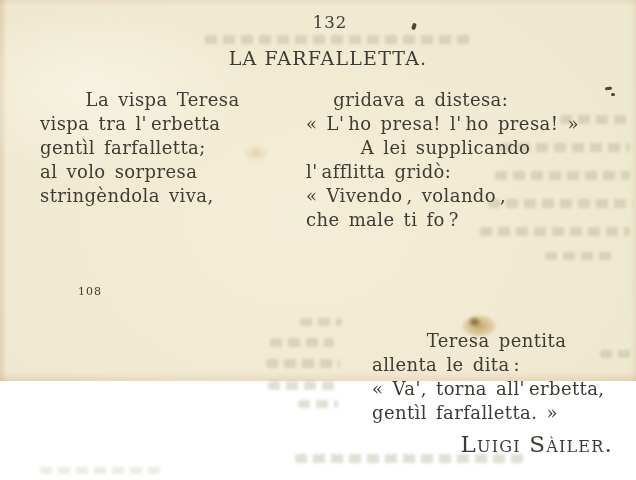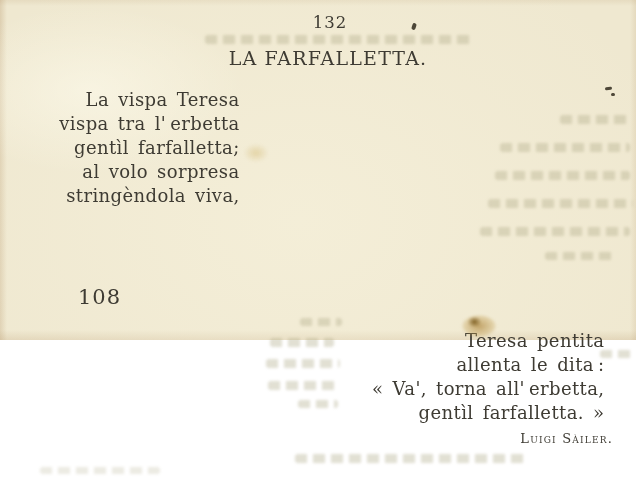--- a/index.html
+++ b/index.html
@@ -1,21 +1,21 @@
 <!DOCTYPE html>
 <html><head>
 <meta charset="utf-8">
 <style>
   html, body { margin: 0; padding: 0; }
   body { width: 636px; height: 480px; overflow: hidden; }
 
   .page {
     position: relative;
     width: 636px;
-    height: 340px;
+    height: 381px;
     font-family: "DejaVu Serif", "Liberation Serif", serif;
     color: #3e3b33;
     background:
       radial-gradient(ellipse 220px 120px at 90px 90px, rgba(255,253,240,0.5), rgba(255,253,240,0) 70%),
       radial-gradient(ellipse 500px 380px at 300px 220px, rgba(248,243,222,0.55), rgba(248,243,222,0) 80%),
       linear-gradient(90deg, rgba(176,142,96,0.28) 0px, rgba(176,142,96,0) 7px),
       linear-gradient(270deg, rgba(176,142,96,0.16) 0px, rgba(176,142,96,0) 6px),
       linear-gradient(180deg, rgba(176,142,96,0.14) 0px, rgba(176,142,96,0) 6px),
       linear-gradient(0deg, rgba(176,142,96,0.22) 0px, rgba(176,142,96,0) 10px),
       #efe8d0;
@@ -41,38 +41,38 @@
     letter-spacing: 1.2px;
   }
 
   .stanza {
     position: absolute;
     font-size: 18px;
     line-height: 24px;
     letter-spacing: 0.4px;
     word-spacing: 3px;
   }
-  .line { white-space: pre; text-align: right; }
+  .line { white-space: pre; }
 
   .s-tl { left: 40px;  top: 88px; }
   .s-tr { left: 306px; top: 88px; }
   .s-bl { left: 45px;  top: 322px; line-height: 24.5px; }
   .s-br { left: 332px; top: 329px; margin-left: 40px; }
 
   .stanza-number {
     position: absolute;
     left: 78px; top: 285px;
-    font-size: 21px;
+    font-size: 11px;
     letter-spacing: 1px;
   }
 
   .author {
     position: absolute;
     right: 23px; top: 431px;
-    font-size: 13px;
+    font-size: 23px;
     font-variant: small-caps;
     letter-spacing: 1.2px;
   }
 
   
   .stain {
     position: absolute;
     left: 456px; top: 312px;
     width: 46px; height: 28px;
     background:
@@ -146,20 +146,28 @@
   <h1 class="title">LA FARFALLETTA.</h1>
 
   <div class="stanza s-tl">
     <div class="line">     La vispa Teresa</div>
     <div class="line">vispa tra l' erbetta</div>
     <div class="line">gentìl farfalletta;</div>
     <div class="line">al volo sorpresa</div>
     <div class="line">stringèndola viva,</div>
   </div>
 
+  <div class="stanza s-tr">
+    <div class="line">   gridava a distesa:</div>
+    <div class="line">« L' ho presa! l' ho presa! »</div>
+    <div class="line">      A lei supplicando</div>
+    <div class="line">l' afflitta gridò:</div>
+    <div class="line">« Vivendo , volando ,</div>
+    <div class="line">che male ti fo ?</div>
+  </div>
 
   <div class="speck speck-b"></div>
   <div class="speck speck-c"></div>
   <div class="spot-yellow"></div>
 
   <div class="stanza-number">108</div>
 
 
   <div class="stanza s-br">
     <div class="line">      Teresa pentita</div>

